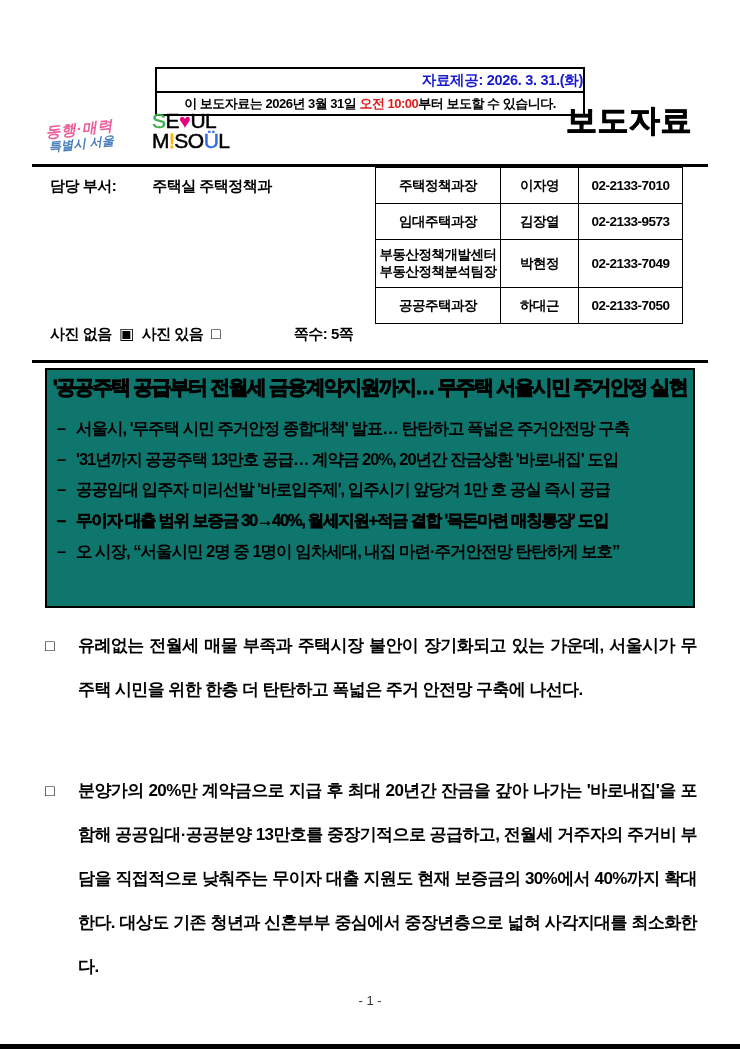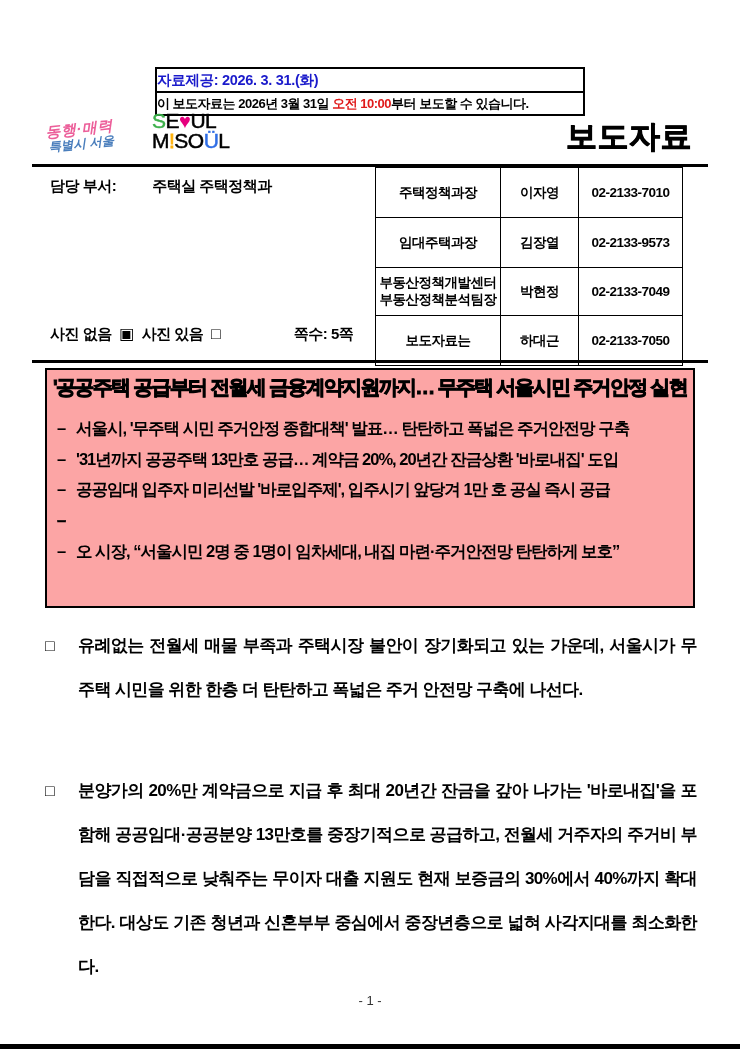--- a/index.html
+++ b/index.html
@@ -4,53 +4,53 @@
 <style>
   * { margin:0; padding:0; box-sizing:border-box; }
   html,body { background:#e8e8e8; }
   #page {
     position:relative; width:740px; height:1049px; margin:0 auto;
     background:#ffffff; overflow:hidden;
     font-family:"Liberation Sans","DejaVu Sans",sans-serif; color:#000;
   }
   
   .embargo-box { position:absolute; left:155px; top:67px; width:430px; border:2px solid #000; background:#fff; }
-  .embargo-row1 { border-bottom:2px solid #000; text-align:left; font-weight:700; color:#1a1acb; font-size:14.5px; padding:2px 0 1px; letter-spacing:-0.3px; }
-  .embargo-row2 { text-align:left; font-weight:700; font-size:13px; padding:2px 0 1px; letter-spacing:-0.5px; }
+  .embargo-row1 { border-bottom:2px solid #000; text-align:right; font-weight:700; color:#1a1acb; font-size:14.5px; padding:2px 0 1px; letter-spacing:-0.3px; }
+  .embargo-row2 { text-align:center; font-weight:700; font-size:13px; padding:2px 0 1px; letter-spacing:-0.5px; }
   .red { color:#e01b1b; }
   
   .slogan { position:absolute; left:46px; top:121px; transform:rotate(-6deg); text-align:right; line-height:1.1; }
   .slogan-l1 { color:#ec5f9a; font-size:15px; font-weight:700; font-style:italic; letter-spacing:0.5px; }
   .slogan-l2 { color:#4a7ebc; font-size:12.5px; font-weight:700; font-style:italic; }
   .seoul-logo { position:absolute; left:152px; top:111px; font-weight:400; font-size:21px; line-height:0.93; letter-spacing:-0.5px; -webkit-text-stroke:0.5px #000; }
   .lg-green { color:#3db04b; -webkit-text-stroke:0.5px #3db04b; }
   .lg-heart { color:#e6007e; -webkit-text-stroke:0; font-size:20px; }
   .lg-yellow { color:#ffb10a; -webkit-text-stroke:0.8px #ffb10a; }
   .lg-blue { color:#2e6de5; -webkit-text-stroke:0.5px #2e6de5; }
-  .doc-type { position:absolute; right:48px; top:116px; font-size:31px; font-weight:900; letter-spacing:0.5px; -webkit-text-stroke:0.8px #000; }
+  .doc-type { position:absolute; right:48px; top:100px; font-size:31px; font-weight:900; letter-spacing:0.5px; -webkit-text-stroke:0.8px #000; }
   
   .rule1 { position:absolute; left:32px; top:164px; width:676px; height:3px; background:#000; }
   .rule2 { position:absolute; left:32px; top:360px; width:676px; height:3px; background:#000; }
   
   .dept { position:absolute; left:50px; top:177px; font-size:15px; font-weight:700; letter-spacing:-0.5px; }
   .dept-value { margin-left:36px; }
   .photo-row { position:absolute; left:50px; top:324px; font-size:15px; font-weight:700; letter-spacing:-0.5px; }
   .photo-row .cb { font-size:16px; margin:0 4px; }
   .photo-row .pages { margin-left:66px; }
   
   .contact-table { position:absolute; left:375px; top:167px; border-collapse:collapse; table-layout:fixed; }
   .contact-table td { border:1.5px solid #000; font-weight:700; text-align:center; font-size:13.5px; letter-spacing:-0.5px; padding:0 2px; }
   .contact-table .c1 { width:125px; }
   .contact-table .c2 { width:78px;margin-top:12px; }
   .contact-table .c3 { width:104px; }
-  .contact-table tr.r-std td { height:50px; }
+  .contact-table tr.r-std td { height:36px; }
   .contact-table tr.r-tall td { height:48px; }
   .pre { white-space:pre-line; font-size:12.5px; line-height:1.25; }
   
-  .headline-box { position:absolute; left:45px; top:368px; width:650px; height:240px; border:2.5px solid #000; background:#fca5a5; overflow:hidden; }
+  .headline-box { position:absolute; left:45px; top:368px; width:650px; height:240px; border:2.5px solid #000; background:#0f766e; overflow:hidden; }
   .headline { margin-top:4px; text-align:center; white-space:nowrap; font-size:20px; font-weight:900; letter-spacing:-1.7px; -webkit-text-stroke:0.9px #000; }
   .bullets { padding:7px 8px 0 10px; }
   .bullet { display:flex; font-size:16.5px; font-weight:700; margin:10px 0; letter-spacing:-1px; line-height:1.25; }
   .bullet .dash { width:19px; flex:none; }
   .bullet.heavy { -webkit-text-stroke:0.5px #000; letter-spacing:-1.3px; }
   
   .body-para { position:absolute; left:45px; width:652px; display:flex; font-size:17px; font-weight:700; line-height:44px; letter-spacing:-0.6px; }
   .body-para .marker { width:33px; flex:none; font-size:16px; }
   .body-para .text { flex:1; text-align:justify; word-break:normal; }
   
@@ -105,21 +105,21 @@
       <td class="c2">김장열</td>
       <td class="c3">02-2133-9573</td>
     </tr>
     <tr class="r-tall">
       <td class="c1 pre">부동산정책개발센터
 부동산정책분석팀장</td>
       <td class="c2">박현정</td>
       <td class="c3">02-2133-7049</td>
     </tr>
     <tr class="r-std">
-      <td class="c1">보도자료는</td>
+      <td class="c1">공공주택과장</td>
       <td class="c2">하대근</td>
       <td class="c3">02-2133-7050</td>
     </tr>
   </tbody>
     </table>
 
   <div class="rule2"></div>
 
   <div class="headline-box">
     <div class="headline">'공공주택 공급부터 전월세 금융계약지원까지… 무주택 서울시민 주거안정 실현</div>
@@ -131,20 +131,21 @@
       <div class="bullet">
           <span class="dash">–</span>
           <span>'31년까지 공공주택 13만호 공급… 계약금 20%, 20년간 잔금상환 '바로내집' 도입</span>
         </div>
       <div class="bullet">
           <span class="dash">–</span>
           <span>공공임대 입주자 미리선발 '바로입주제', 입주시기 앞당겨 1만 호 공실 즉시 공급</span>
         </div>
       <div class="bullet heavy">
           <span class="dash">–</span>
+          <span>무이자 대출 범위 보증금 30→40%, 월세지원+적금 결합 '목돈마련 매칭통장' 도입</span>
         </div>
       <div class="bullet">
           <span class="dash">–</span>
           <span>오 시장, “서울시민 2명 중 1명이 임차세대, 내집 마련·주거안전망 탄탄하게 보호”</span>
         </div>
     </div>
   </div>
 
   <div class="body-para" style="top:624px;">
     <span class="marker">□</span>

